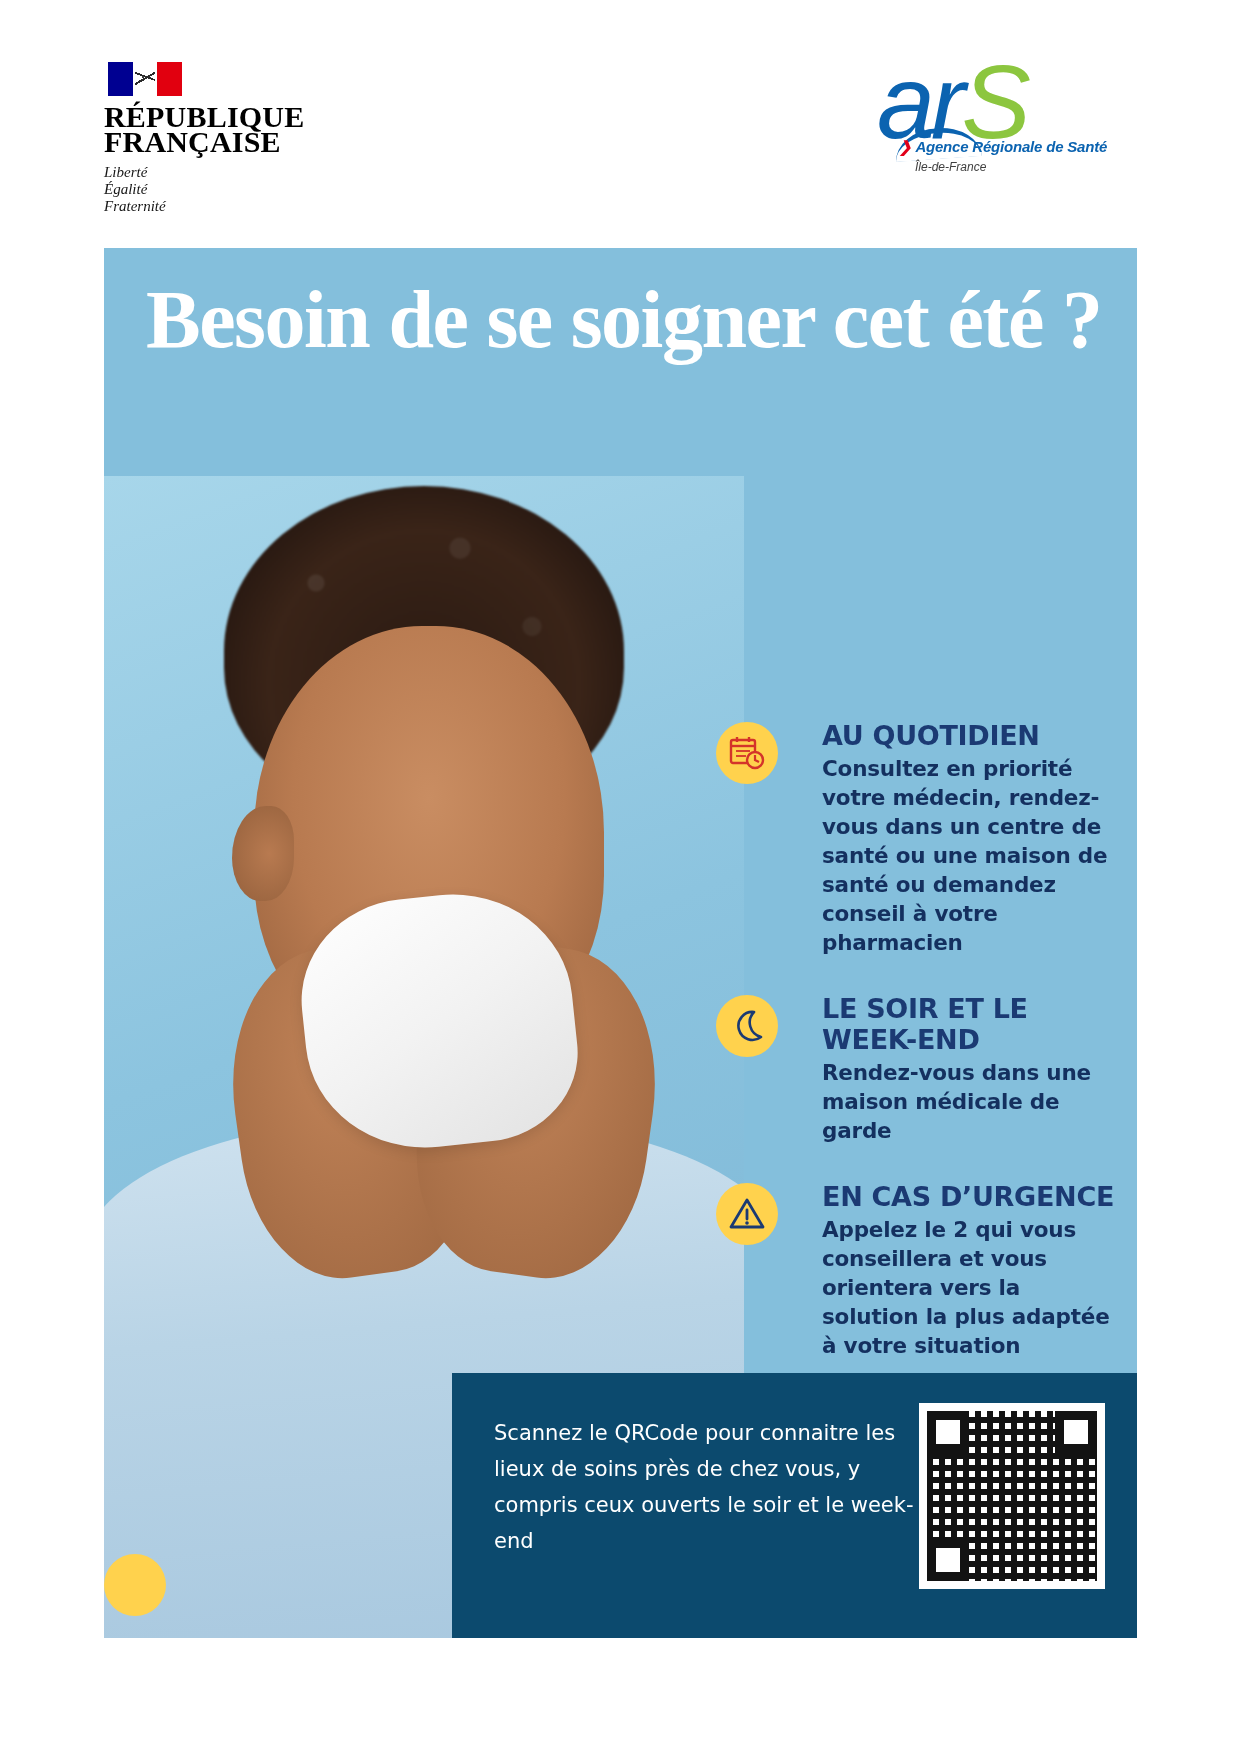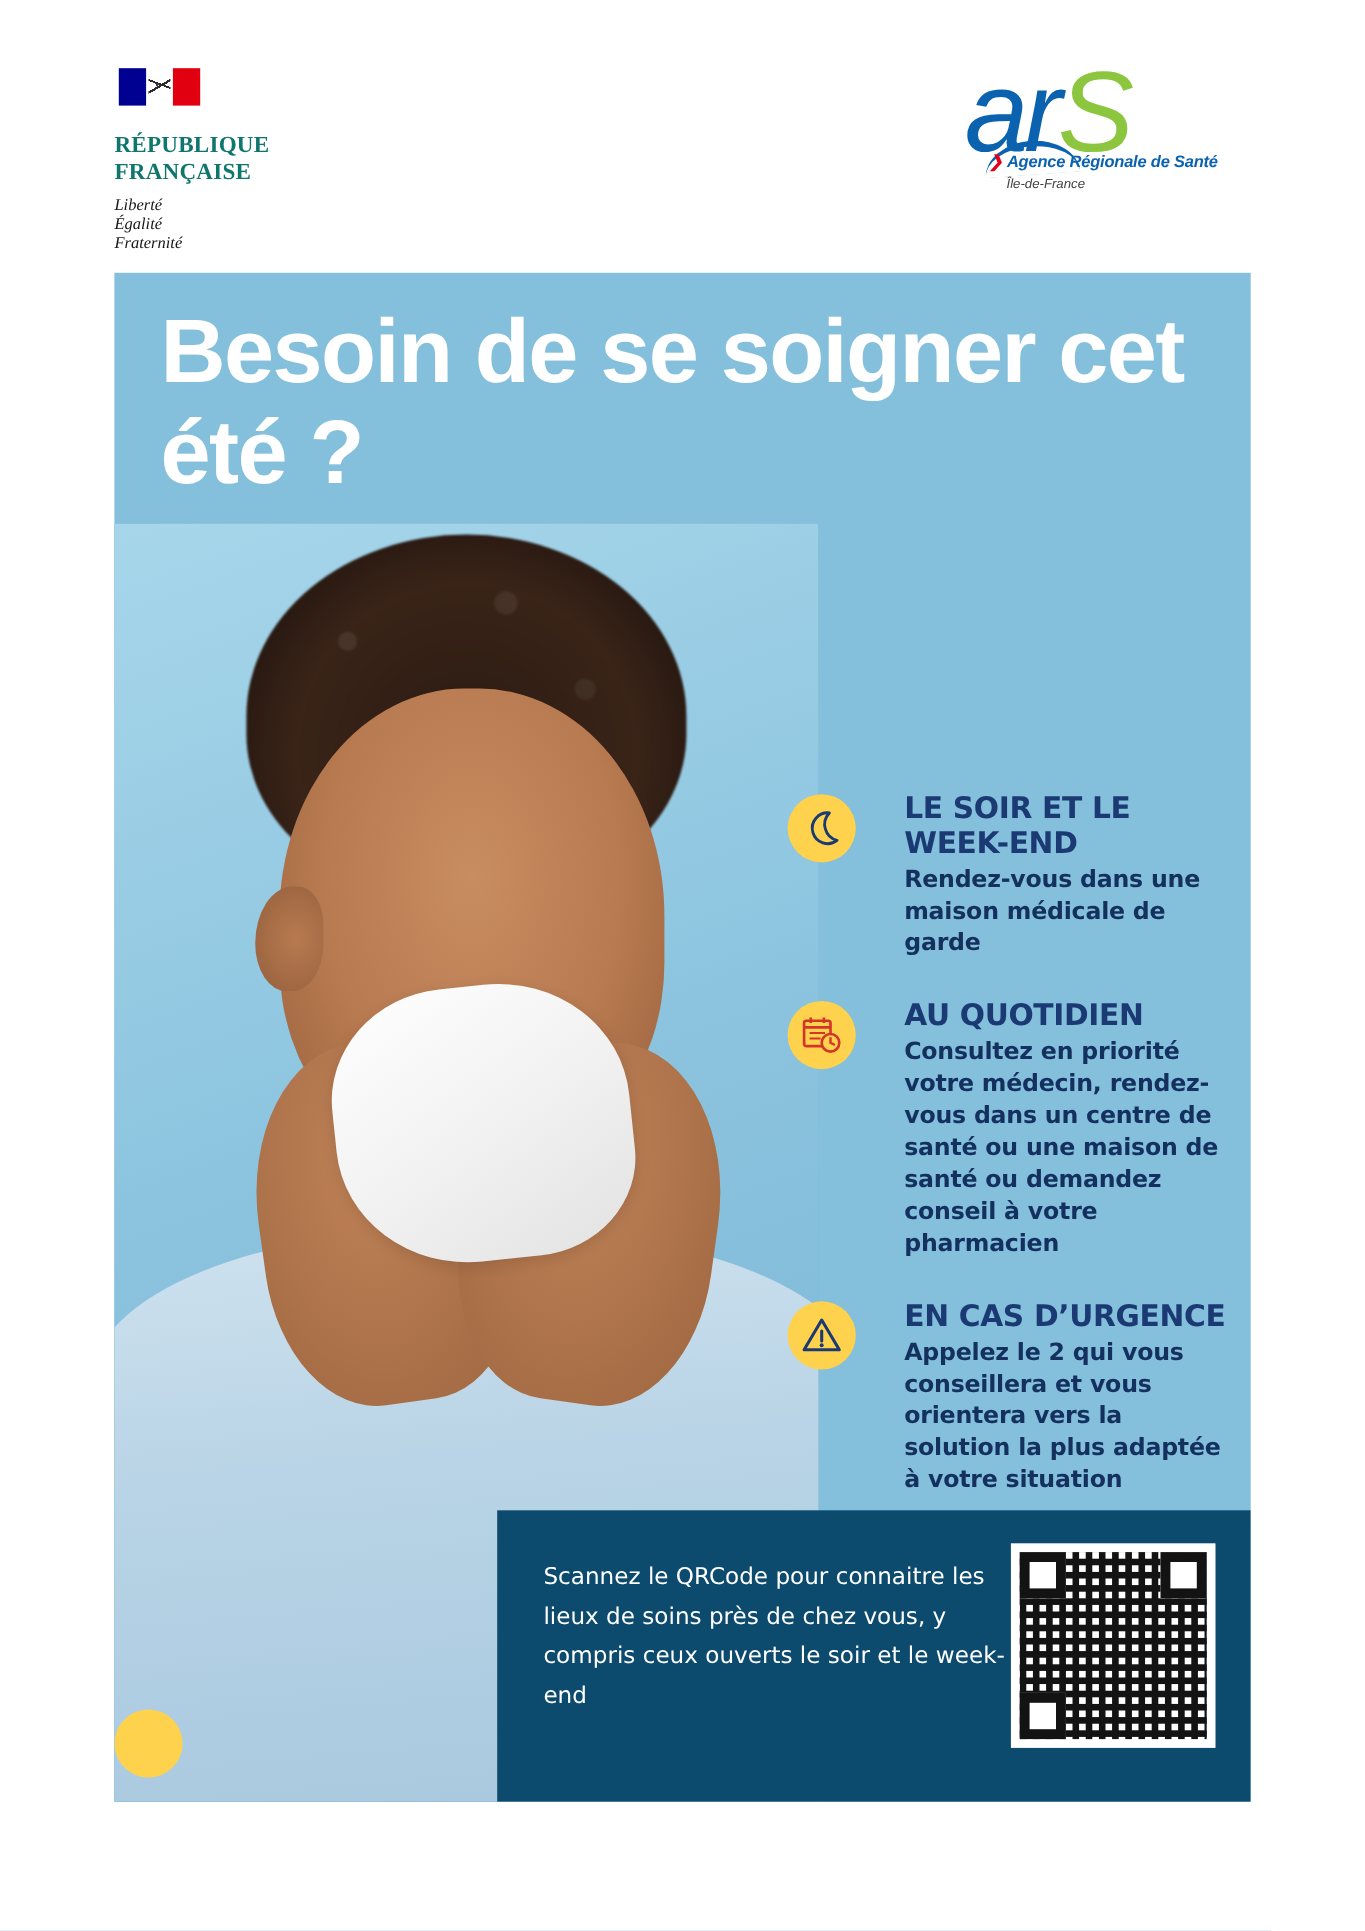--- a/index.html
+++ b/index.html
@@ -42,27 +42,27 @@
     content: "";
     position: absolute;
     left: 2px; top: 6px;
     width: 20px; height: 22px;
     background:
       radial-gradient(circle at 40% 40%, #3a3a3a 0 1.2px, transparent 1.3px),
       linear-gradient(150deg, transparent 45%, #2b2b2b 45%, #2b2b2b 52%, transparent 52%),
       linear-gradient(20deg, transparent 56%, #2b2b2b 56%, #2b2b2b 62%, transparent 62%);
   }
   .rf-title {
-    margin-top: 23px;
+    margin-top: 8px;
     font-family: "Liberation Serif", serif;
     font-weight: bold;
-    font-size: 21px;
+    font-size: 30px;
     line-height: 25px;
     letter-spacing: 0.2px;
-    color: #0f766e;
+    color: #000000;
   }
   .rf-motto {
     margin-top: 10px;
     font-family: "Liberation Serif", serif;
     font-style: italic;
     font-size: 15px;
     line-height: 17px;
     color: #161616;
   }
 
@@ -132,21 +132,21 @@
     background: #84BFDC;
     overflow: hidden;
   }
 
   .poster-title {
     position: absolute;
     left: 42px;
     top: 26px;
     width: 960px;
     color: #ffffff;
-    font-family: Liberation Sans, sans-serif;
+    font-family: Liberation Serif, serif;
     font-weight: bold;
     font-size: 82px;
     line-height: 92px;
     letter-spacing: -1.5px;
   }
 
   
   .photo {
     position: absolute;
     left: 0;
@@ -395,50 +395,50 @@
     <div class="face"></div>
     <div class="ear"></div>
     <div class="neck"></div>
     <div class="shirt"></div>
     <div class="hand-l"></div>
     <div class="hand-r"></div>
     <div class="tissue"></div>
   </div>
 
   <div class="info-list">
-
-    <div class="info-item">
-      <div class="info-icon">
-        <svg width="36" height="36" viewBox="0 0 36 36" aria-hidden="true">
-          <path d="M25 4a14 14 0 1 0 7 25 15 15 0 0 1-7-25z" fill="none" stroke="#1B3A73" stroke-width="2.6" stroke-linejoin="round"></path>
-        </svg>
-      </div>
-      <div class="info-title">LE SOIR ET LE WEEK-END</div>
-      <div class="info-body">Rendez-vous dans une maison médicale de garde</div>
-    </div>
 
     <div class="info-item">
       <div class="info-icon">
         <svg width="38" height="38" viewBox="0 0 38 38" aria-hidden="true">
           <rect x="3" y="6" width="24" height="23" rx="2" fill="none" stroke="#D4342A" stroke-width="2.4"></rect>
           <line x1="3" y1="12" x2="27" y2="12" stroke="#D4342A" stroke-width="2.4"></line>
           <line x1="9" y1="3" x2="9" y2="8" stroke="#D4342A" stroke-width="2.4"></line>
           <line x1="21" y1="3" x2="21" y2="8" stroke="#D4342A" stroke-width="2.4"></line>
           <line x1="8" y1="17" x2="22" y2="17" stroke="#D4342A" stroke-width="1.8"></line>
           <line x1="8" y1="22" x2="18" y2="22" stroke="#D4342A" stroke-width="1.8"></line>
           <circle cx="27" cy="26" r="8" fill="#FFD24D" stroke="#D4342A" stroke-width="2.4"></circle>
           <polyline points="27,21 27,26 31,28" fill="none" stroke="#D4342A" stroke-width="2.2"></polyline>
         </svg>
       </div>
       <div class="info-title">AU QUOTIDIEN</div>
       <div class="info-body">Consultez en priorité votre médecin, rendez-vous dans un centre de santé ou une maison de santé ou demandez conseil à votre pharmacien</div>
     </div>
 
     <div class="info-item">
       <div class="info-icon">
+        <svg width="36" height="36" viewBox="0 0 36 36" aria-hidden="true">
+          <path d="M25 4a14 14 0 1 0 7 25 15 15 0 0 1-7-25z" fill="none" stroke="#1B3A73" stroke-width="2.6" stroke-linejoin="round"></path>
+        </svg>
+      </div>
+      <div class="info-title">LE SOIR ET LE WEEK-END</div>
+      <div class="info-body">Rendez-vous dans une maison médicale de garde</div>
+    </div>
+
+    <div class="info-item">
+      <div class="info-icon">
         <svg width="38" height="38" viewBox="0 0 38 38" aria-hidden="true">
           <path d="M19 5 L35 32 H3 Z" fill="none" stroke="#1B3A73" stroke-width="2.8" stroke-linejoin="round"></path>
           <line x1="19" y1="15" x2="19" y2="24" stroke="#1B3A73" stroke-width="2.8" stroke-linecap="round"></line>
           <circle cx="19" cy="28" r="1.8" fill="#1B3A73"></circle>
         </svg>
       </div>
       <div class="info-title">EN CAS D’URGENCE</div>
       <div class="info-body">Appelez le 2 qui vous conseillera et vous orientera vers la solution la plus adaptée à votre situation</div>
     </div>
 

